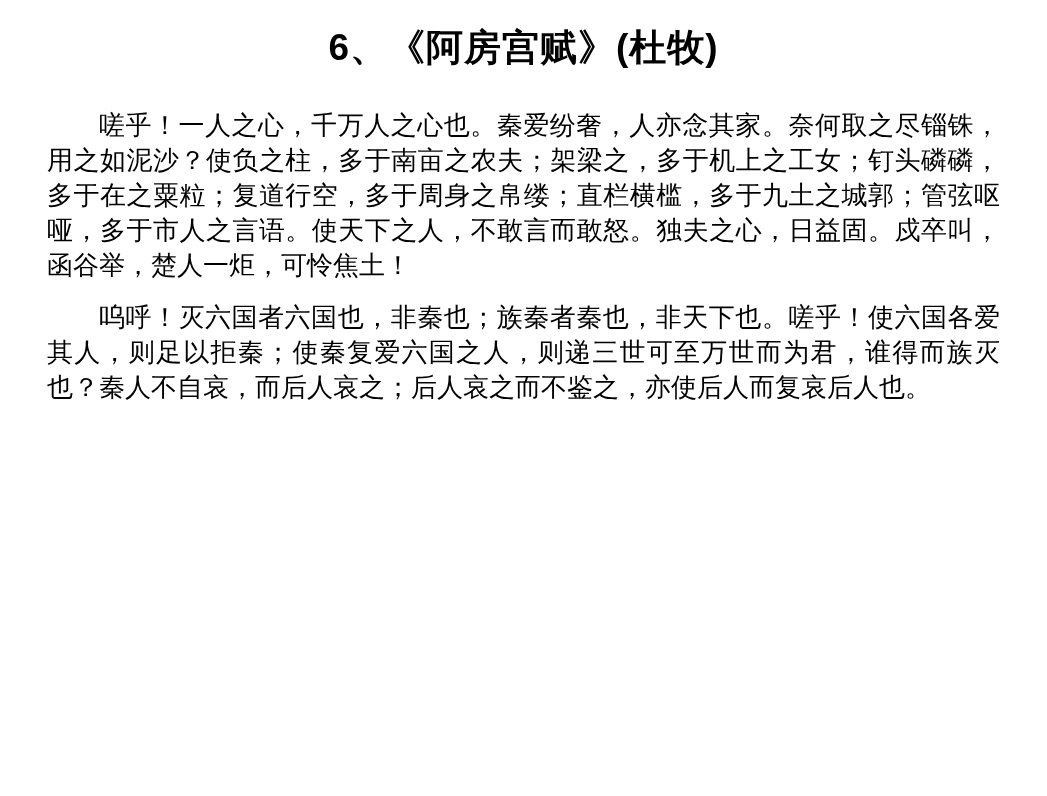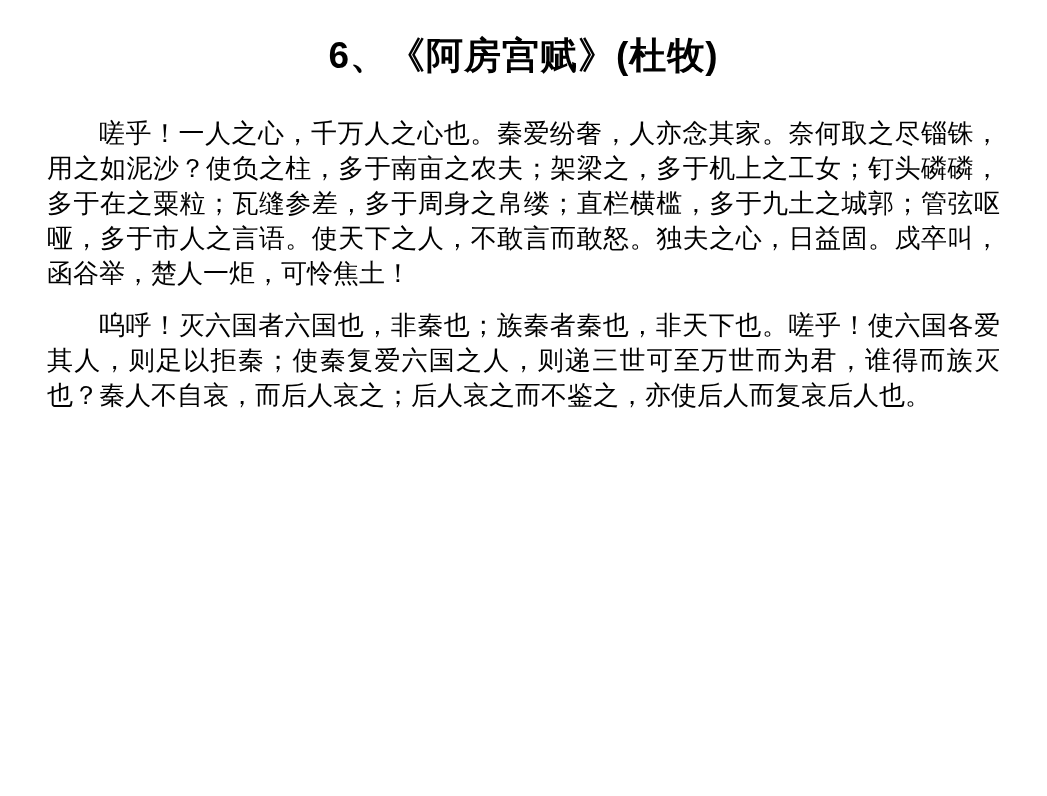--- a/index.html
+++ b/index.html
@@ -13,21 +13,21 @@
     height: 796px;
     margin: 0 auto;
     background: #ffffff;
     color: #000000;
     font-family: "Liberation Sans", sans-serif;
     overflow: hidden;
     box-sizing: border-box;
     padding: 14px 47px 0 47px;
   }
   .doc-title {
-    margin: 20px 0 38px 0;
+    margin: 12px 0 38px 0;
     text-align: center;
     font-size: 37px;
     line-height: 1.2;
     font-weight: bold;
     letter-spacing: 1px;
     color: #000000;
   }
   .essay-paragraph {
     margin: 0 0 17px 0;
     font-size: 26px;
@@ -40,16 +40,16 @@
   }
 </style>
 </head>
 <body>
 
 <div class="page">
   <h1 class="doc-title">6、《阿房宫赋》(杜牧)</h1>
 
 
 
-  <p class="essay-paragraph">嗟乎！一人之心，千万人之心也。秦爱纷奢，人亦念其家。奈何取之尽锱铢，用之如泥沙？使负之柱，多于南亩之农夫；架梁之，多于机上之工女；钉头磷磷，多于在之粟粒；瓦缝参差，多于周身之帛缕；直栏横槛，多于九土之城郭；管弦呕哑，多于市人之言语。使天下之人，不敢言而敢怒。独夫之心，日益固。戍卒叫，函谷举，楚人一炬，可怜焦土！</p>
+  <p class="essay-paragraph">嗟乎！一人之心，千万人之心也。秦爱纷奢，人亦念其家。奈何取之尽锱铢，用之如泥沙？使负之柱，多于南亩之农夫；架梁之，多于机上之工女；钉头磷磷，多于在之粟粒；复道行空，多于周身之帛缕；直栏横槛，多于九土之城郭；管弦呕哑，多于市人之言语。使天下之人，不敢言而敢怒。独夫之心，日益固。戍卒叫，函谷举，楚人一炬，可怜焦土！</p>
 
   <p class="essay-paragraph">呜呼！灭六国者六国也，非秦也；族秦者秦也，非天下也。嗟乎！使六国各爱其人，则足以拒秦；使秦复爱六国之人，则递三世可至万世而为君，谁得而族灭也？秦人不自哀，而后人哀之；后人哀之而不鉴之，亦使后人而复哀后人也。</p>
 </div>
 
 </body></html>

